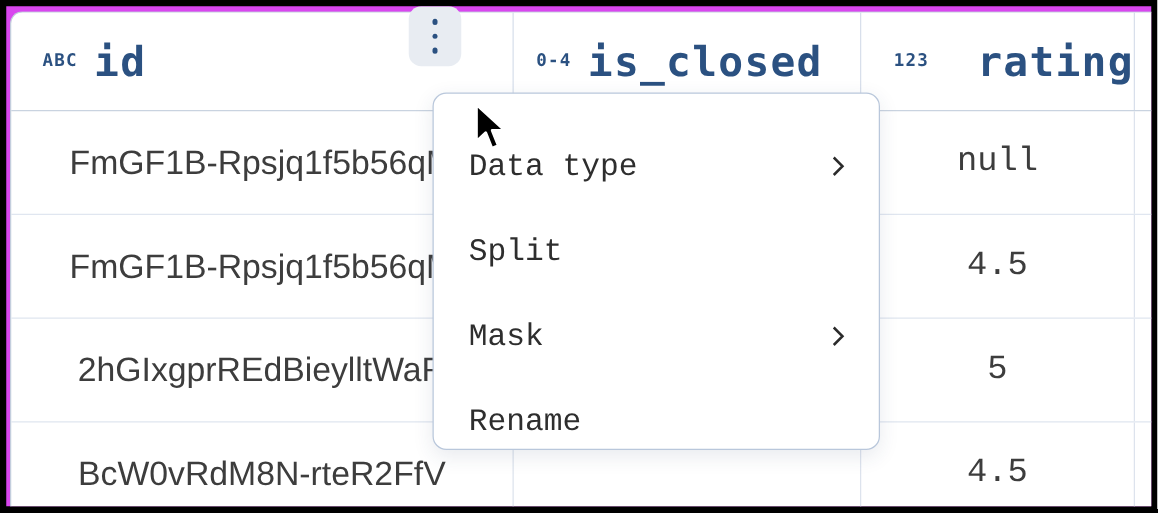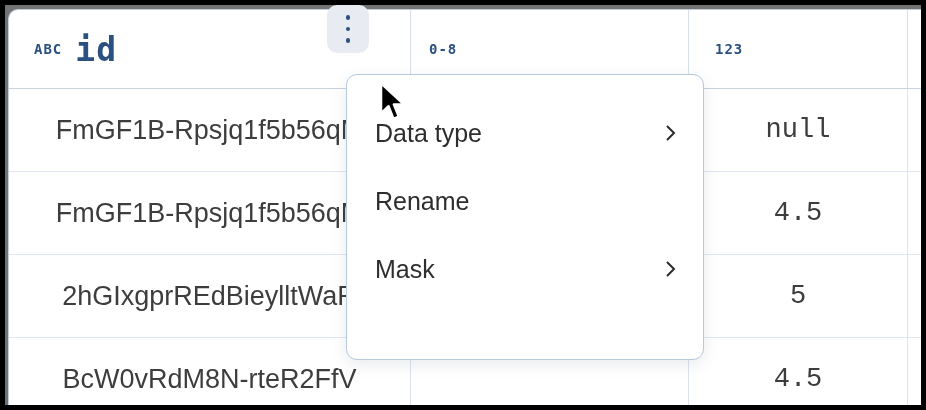--- a/index.html
+++ b/index.html
@@ -1,17 +1,17 @@
 <!DOCTYPE html>
 <html><head>
 <meta charset="utf-8">
 <style>
   html,body{margin:0;padding:0;background:#fff;font-family:"Liberation Sans",sans-serif;}
   .frame{position:relative;width:926px;height:410px;background:#000;overflow:hidden;}
-  .page{position:absolute;left:5px;top:5px;right:5px;bottom:5px;background:#737373;overflow:hidden;}
+  .page{position:absolute;left:5px;top:5px;right:5px;bottom:5px;background:#d946ef;overflow:hidden;}
 
   
   .table{position:absolute;left:3px;top:4px;width:1030px;height:500px;
          border-left:1.5px solid #c3cedd;border-top:1.5px solid #c3cedd;
          border-top-left-radius:10px;background:#fff;}
   .hrow{display:flex;height:78px;border-bottom:1.5px solid #c9d3e0;}
   .hcell{box-sizing:border-box;display:flex;align-items:center;gap:13px;
          border-right:1.5px solid #d8dfeb;position:relative;}
   .hcell.c-id{width:402px;padding-left:25px;}
   .hcell.c-closed{width:278px;padding-left:18px;}
@@ -32,21 +32,21 @@
          border-right:1.5px solid #dde3ed;overflow:hidden;white-space:nowrap;}
   .bcell.c-id{width:402px;font-size:27px;color:#3d3d3d;}
   .bcell.c-closed{width:278px;}
   .bcell.c-rating{width:219px;font-size:27px;color:#3d3d3d;font-family:Liberation Mono, monospace;}
   .bcell.c-extra{width:128px;}
 
   
   .menu{position:absolute;left:341px;top:69px;width:358px;height:286px;
         background:#fff;border:1.5px solid #b9c7db;border-radius:11px;
         box-sizing:border-box;box-shadow:0 5px 16px rgba(35,60,100,.10);
-        padding-top:24px;z-index:5;}
+        padding-top:24px;z-index:5;font-family:Liberation Mono, monospace;}
   .menu-item{height:68px;display:flex;align-items:center;
              padding-left:28px;padding-right:26px;font-size:25px;color:#2e2e2e;cursor:pointer;}
   .menu-item .chev{margin-left:auto;display:flex;align-items:center;}
 
   
   .cursor{position:absolute;left:372px;top:77px;z-index:9;pointer-events:none;}
 </style>
 </head>
 <body>
 
@@ -59,24 +59,26 @@
         <div class="hcell c-id">
           <span class="type-badge">ABC</span>
           <span class="col-label">id</span>
           <span class="kebab-btn">
             <i></i>
             <i></i>
             <i></i>
           </span>
         </div>
         <div class="hcell c-closed">
-          <span class="type-badge">0-8</span>
+          <span class="type-badge">0-4</span>
+          <span class="col-label">is_closed</span>
         </div>
         <div class="hcell c-rating">
           <span class="type-badge">123</span>
+          <span class="col-label">rating</span>
         </div>
         <div class="hcell c-extra"></div>
       </div>
 
       <div class="brow">
         <div class="bcell c-id">FmGF1B-Rpsjq1f5b56qM</div>
         <div class="bcell c-closed"></div>
         <div class="bcell c-rating">null</div>
         <div class="bcell c-extra"></div>
       </div>
@@ -103,29 +105,32 @@
     <div class="menu">
       <div class="menu-item">
         <span>Data type</span>
         <span class="chev">
           <svg width="13" height="20" viewBox="0 0 13 20">
               <path d="M3 3 L10 10 L3 17" fill="none" stroke="#2b2b2b" stroke-width="2"></path>
             </svg>
         </span>
       </div>
       <div class="menu-item">
-        <span>Rename</span>
+        <span>Split</span>
       </div>
       <div class="menu-item">
         <span>Mask</span>
         <span class="chev">
           <svg width="13" height="20" viewBox="0 0 13 20">
               <path d="M3 3 L10 10 L3 17" fill="none" stroke="#2b2b2b" stroke-width="2"></path>
             </svg>
         </span>
+      </div>
+      <div class="menu-item">
+        <span>Rename</span>
       </div>
     </div>
 
     <div class="cursor">
       <svg width="30" height="40" viewBox="0 0 15 22">
         <path d="M1.5 0.8 L1.5 17.2 L5.6 13.3 L8.3 20.2 L11.2 19 L8.5 12.3 L14 12.3 Z" fill="#000" stroke="#fff" stroke-width="1.3" stroke-linejoin="round"></path>
       </svg>
     </div>
 
   </div>

